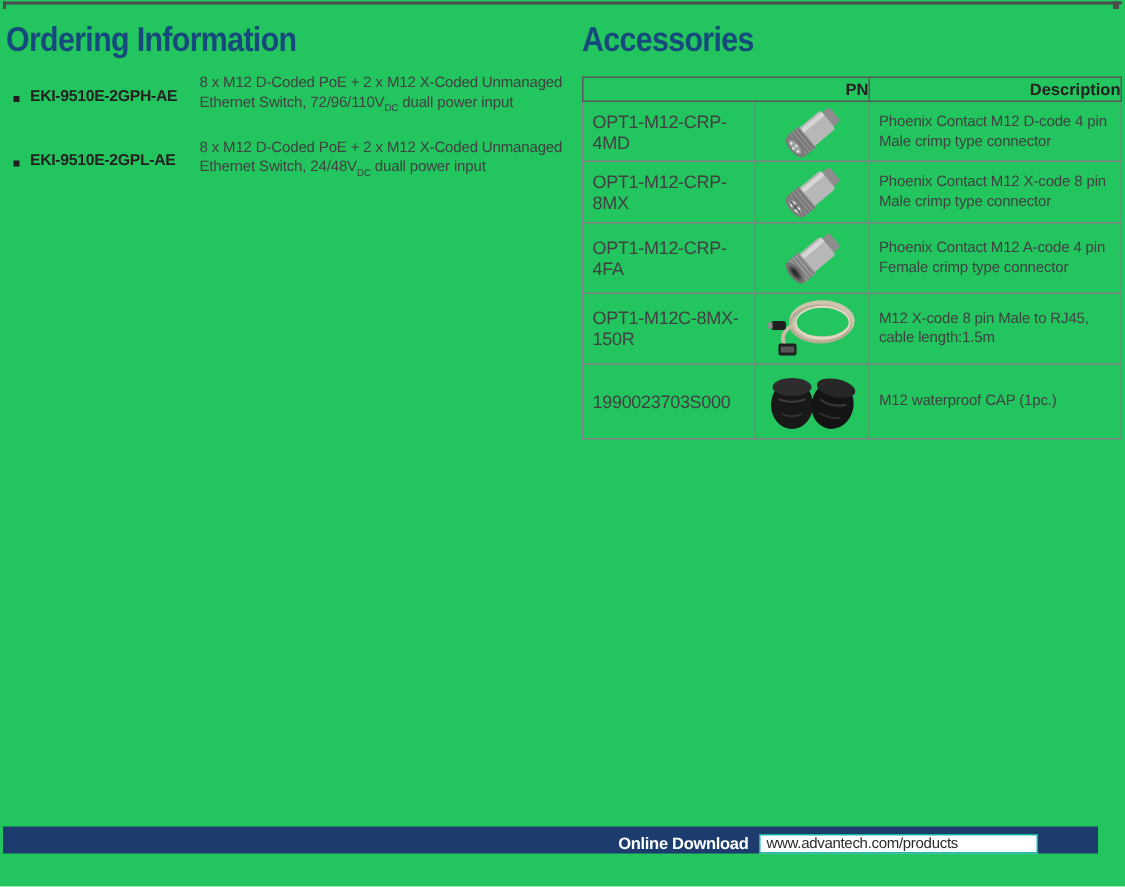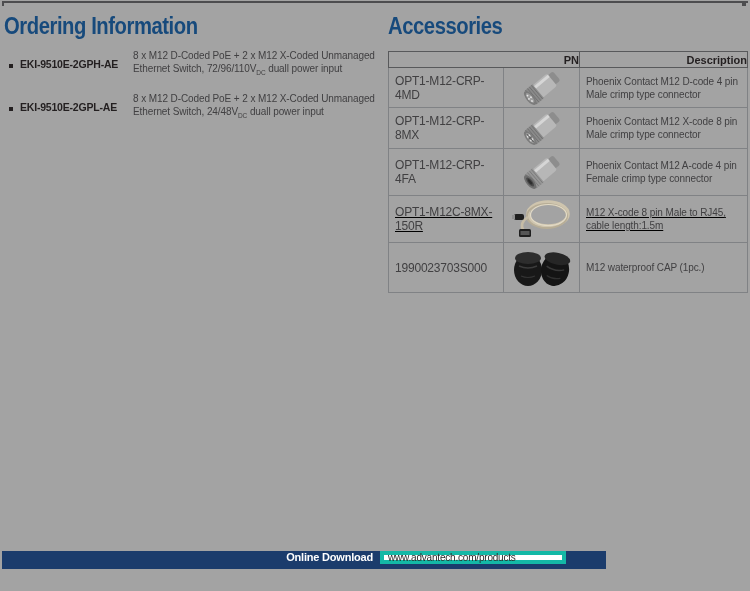--- a/index.html
+++ b/index.html
@@ -1,18 +1,18 @@
 <!DOCTYPE html>
 <html><head>
 <meta charset="utf-8">
 <style>
   * { margin:0; padding:0; box-sizing:border-box; }
   html,body { width:750px; height:591px; background:#ffffff; overflow:hidden;
     font-family:"Liberation Sans", sans-serif; }
-  .page { position:relative; width:750px; height:591px; background:#a3a3a3; }
+  .page { position:relative; width:750px; height:591px; background:#22c55e; }
 
   
   .top-rule { position:absolute; left:2px; top:1px; width:746px; height:2px; background:#4d4d4f; }
   .top-rule-tick-l { position:absolute; left:2px; top:1px; width:2px; height:5px; background:#4d4d4f; }
   .top-rule-tick-r { position:absolute; left:742px; top:1px; width:4px; height:5px; background:#4d4d4f; }
 
   h1.sec-title { color:#174a7c; font-size:23px; font-weight:bold; letter-spacing:-0.5px;
     transform:scaleX(.88); transform-origin:left center; white-space:nowrap; }
 
   
@@ -32,26 +32,26 @@
   .acc-table { border:1px solid #58595b; }
   .acc-table th { height:16px; text-align:right; font-size:11px; font-weight:bold;
     color:#231f20; padding:1px 0 1px 6px; border-color:#58595b; }
   td.pn-cell { font-size:12px; color:#414042; padding-left:6px; letter-spacing:-0.2px; }
   td.photo-cell { width:76px; text-align:center; padding:1px; }
   td.desc-cell { width:168px; font-size:10px; color:#414042; line-height:13px;
     padding:3px 5px 3px 6px; letter-spacing:-0.1px; }
   col.c-pn { width:115px; } col.c-img { width:76px; } col.c-desc { width:168px; }
 
   
-  .footer-bar { position:absolute; left:2px; top:551px; width:604px; height:18px;
-    background:#1b3c6c; display:flex; align-items:flex-start; justify-content:flex-end;
+  .footer-bar { position:absolute; left:2px; top:551px; width:730px; height:18px;
+    background:#1b3c6c; display:flex; align-items:flex-end; justify-content:flex-end;
     padding-right:40px; }
   .footer-label { color:#ffffff; font-size:11px; font-weight:bold; margin-right:7px;
     letter-spacing:-0.2px; white-space:nowrap; }
-  .url-box { width:186px; height:13px; background:#ffffff; border:4px solid #14b8a6;
+  .url-box { width:186px; height:13px; background:#ffffff; border:1px solid #14b8a6;
     display:flex; align-items:center; padding-left:4px; }
   .url-text { font-size:10px; color:#2b2b2b; letter-spacing:-0.2px; white-space:nowrap; }
 
   svg { display:block; margin:0 auto; }
 </style>
 </head>
 <body>
 
 <div class="page">
 
@@ -160,21 +160,21 @@
                   <ellipse cx="12.5" cy="19" rx="2.2" ry="5.5" fill="#4a4a4a"></ellipse>
                   <ellipse cx="12.5" cy="19" rx="1.2" ry="3.2" fill="#2e2e2e"></ellipse>
                 </g>
               </svg>
             </span>
           </td>
           <td class="desc-cell">Phoenix Contact M12 A-code 4 pin Female crimp type connector</td>
         </tr>
 
 
-        <tr style="height:47px;text-decoration:underline;">
+        <tr style="height:47px;">
           <td class="pn-cell">OPT1-M12C-8MX-150R</td>
           <td class="photo-cell">
             <span role="img" aria-label="beige-coiled-cable-rj45-photo">
               <svg width="64" height="42" viewBox="0 0 64 42">
                 <ellipse cx="38" cy="16" rx="20" ry="12" fill="none" stroke="#cfc5ae" stroke-width="3.6"></ellipse>
                 <ellipse cx="37" cy="18" rx="20" ry="12" fill="none" stroke="#b7ad96" stroke-width="2"></ellipse>
                 <ellipse cx="38.5" cy="17" rx="18" ry="10.5" fill="none" stroke="#e2dac6" stroke-width="1.2"></ellipse>
                 <path d="M18 19 C 12 23, 10 28, 14 33" fill="none" stroke="#c6bca6" stroke-width="2.6"></path>
                 <rect x="9" y="31" width="12" height="8" rx="1.5" fill="#1f1f1f"></rect>
                 <rect x="10.5" y="33" width="9" height="4" fill="#565656"></rect>

